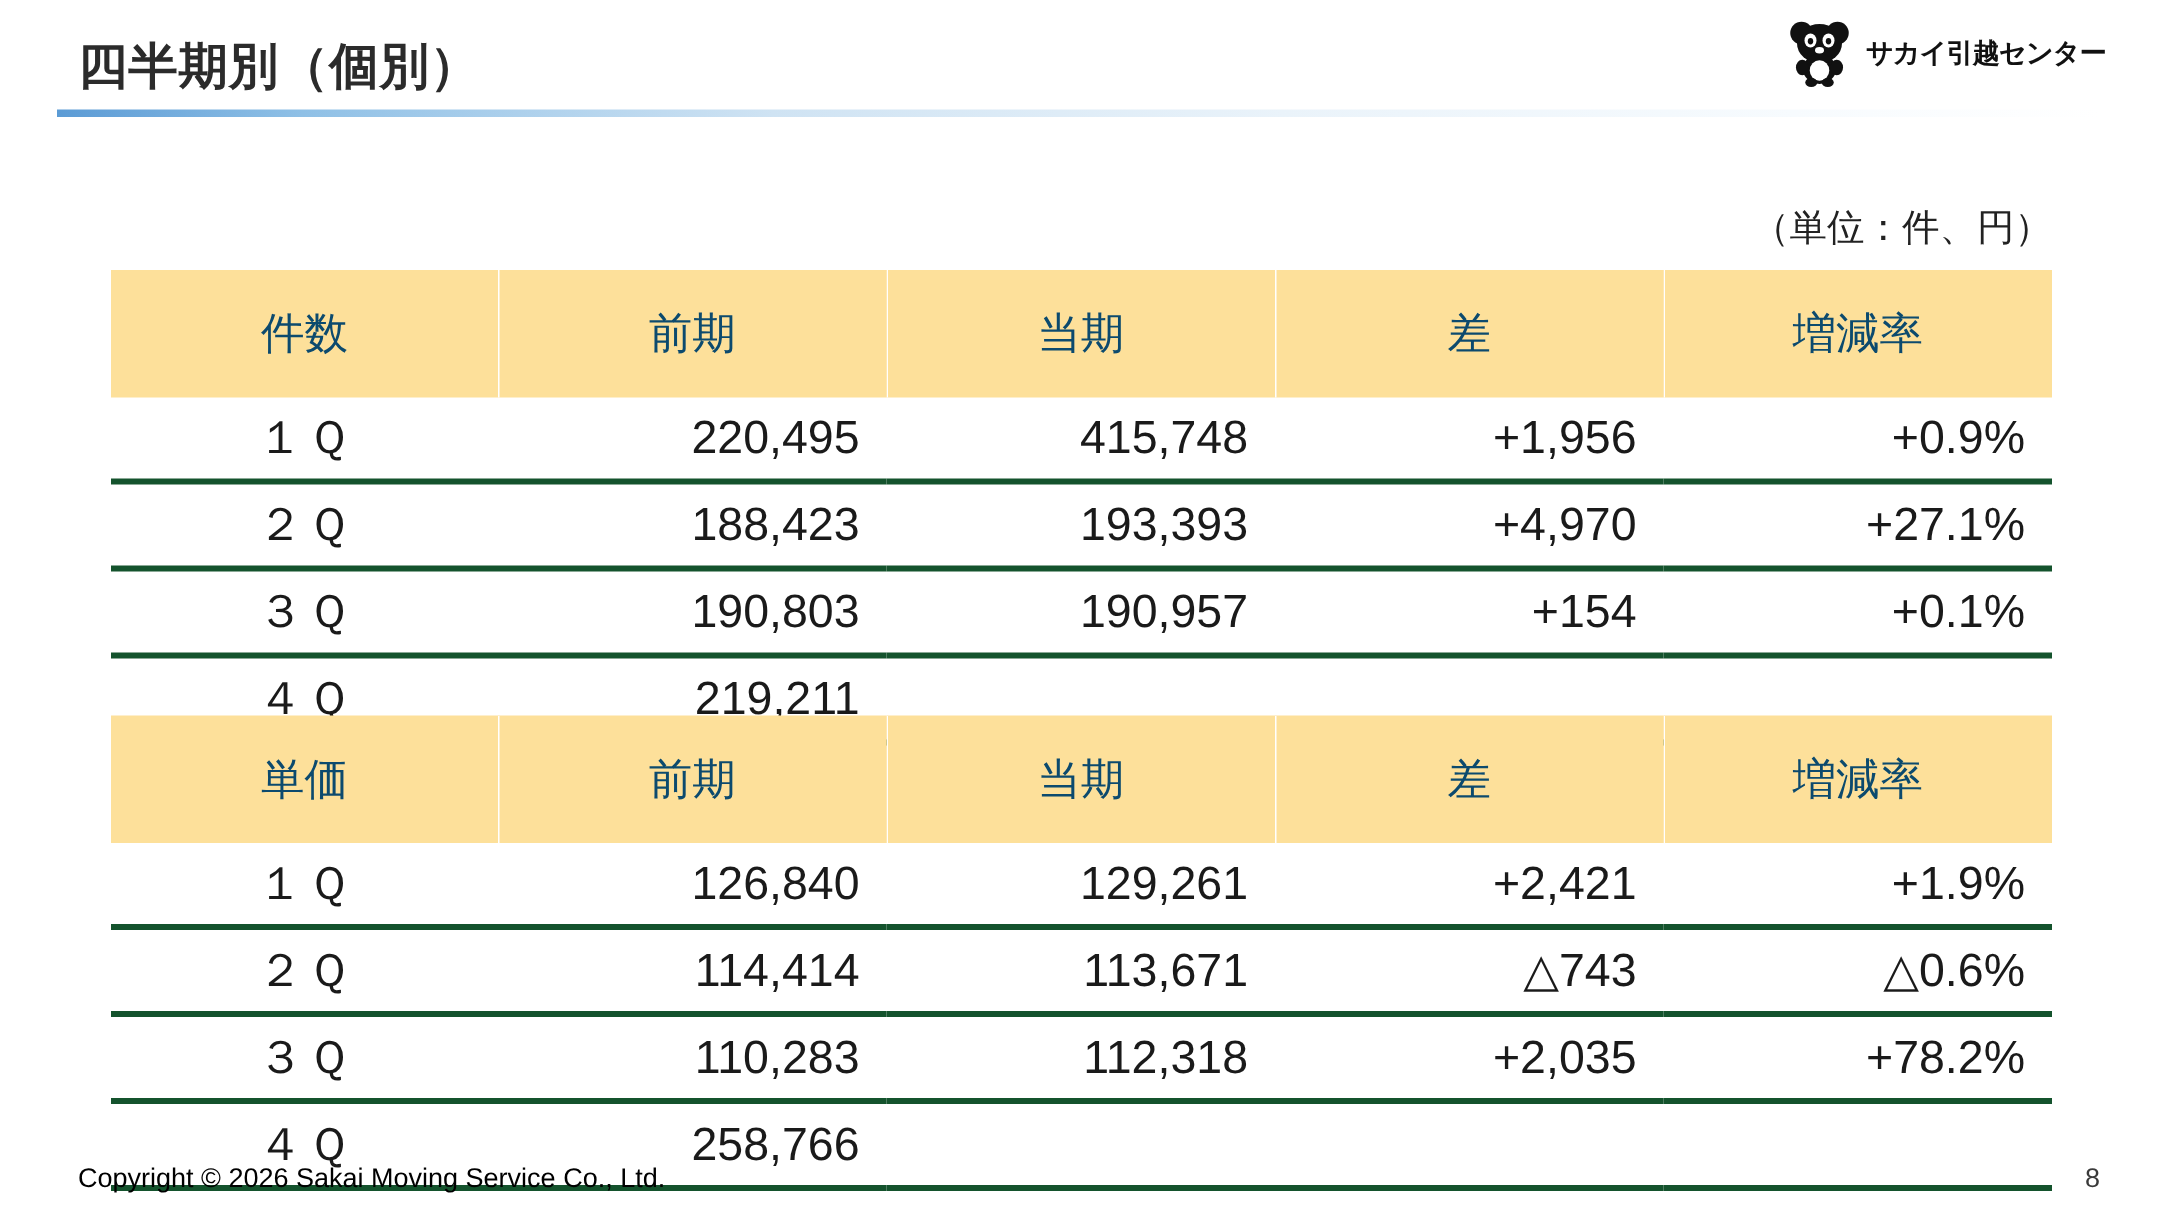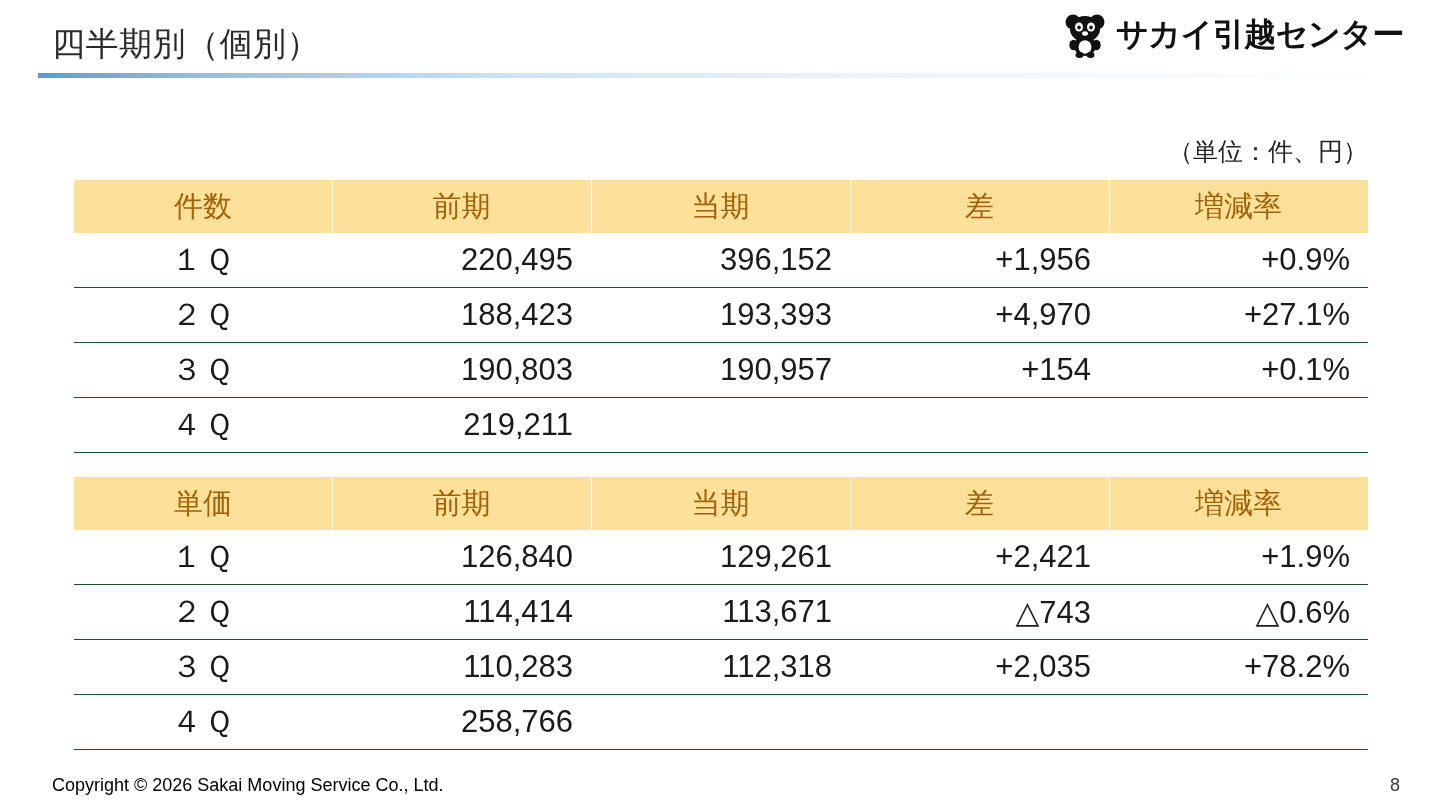--- a/index.html
+++ b/index.html
@@ -16,20 +16,21 @@
     overflow: hidden;
   }
 
   
   .slide-header {
     position: absolute;
     left: 0;
     top: 0;
     width: 1440px;
     height: 80px;
+    font-weight: bold;
   }
   .slide-title {
     position: absolute;
     left: 52px;
     top: 22px;
     font-size: 33px;
     letter-spacing: 0.5px;
     color: #2b2b2b;
     white-space: nowrap;
   }
@@ -50,21 +51,21 @@
     display: flex;
     align-items: center;
     gap: 8px;
   }
   .logo-mark {
     width: 46px;
     height: 46px;
     position: relative;
   }
   .logo-text {
-    font-size: 32px;
+    font-size: 18px;
     font-weight: bold;
     color: #111111;
     letter-spacing: -0.5px;
     white-space: nowrap;
   }
 
   
   .unit-note {
     position: absolute;
     right: 72px;
@@ -92,34 +93,34 @@
   table.data-table col.c-label { width: 258px; }
   table.data-table col.c-prev  { width: 259px; }
   table.data-table col.c-curr  { width: 259px; }
   table.data-table col.c-diff  { width: 259px; }
   table.data-table col.c-rate  { width: 259px; }
 
   table.data-table thead th {
     background: #fde09a;
     font-size: 29px;
     font-weight: normal;
-    color: #a16207;
+    color: #0c4a6e;
     height: 53px;
     text-align: center;
-    padding: 0;
+    padding: 16px;
     border: none;
   }
   table.data-table thead th.col-sep {
     box-shadow: inset 1px 0 0 #ffffff;
   }
   table.data-table tbody td {
     height: 54px;
     font-size: 31px;
     color: #1a1a1a;
-    border-bottom: 1px solid #14532d;
+    border-bottom: 4px solid #14532d;
     padding: 0 18px 0 0;
     text-align: right;
     vertical-align: middle;
     white-space: nowrap;
   }
   table.data-table tbody td.label-cell {
     text-align: center;
     padding: 0;
     letter-spacing: 2px;
   }
@@ -188,21 +189,21 @@
         <th class="col-sep">前期</th>
         <th class="col-sep">当期</th>
         <th class="col-sep">差</th>
         <th class="col-sep">増減率</th>
       </tr>
     </thead>
     <tbody>
       <tr>
         <td class="label-cell">１Ｑ</td>
         <td>220,495</td>
-        <td>396,152</td>
+        <td>415,748</td>
         <td>+1,956</td>
         <td>+0.9%</td>
       </tr>
       <tr>
         <td class="label-cell">２Ｑ</td>
         <td>188,423</td>
         <td>193,393</td>
         <td>+4,970</td>
         <td>+27.1%</td>
       </tr>

